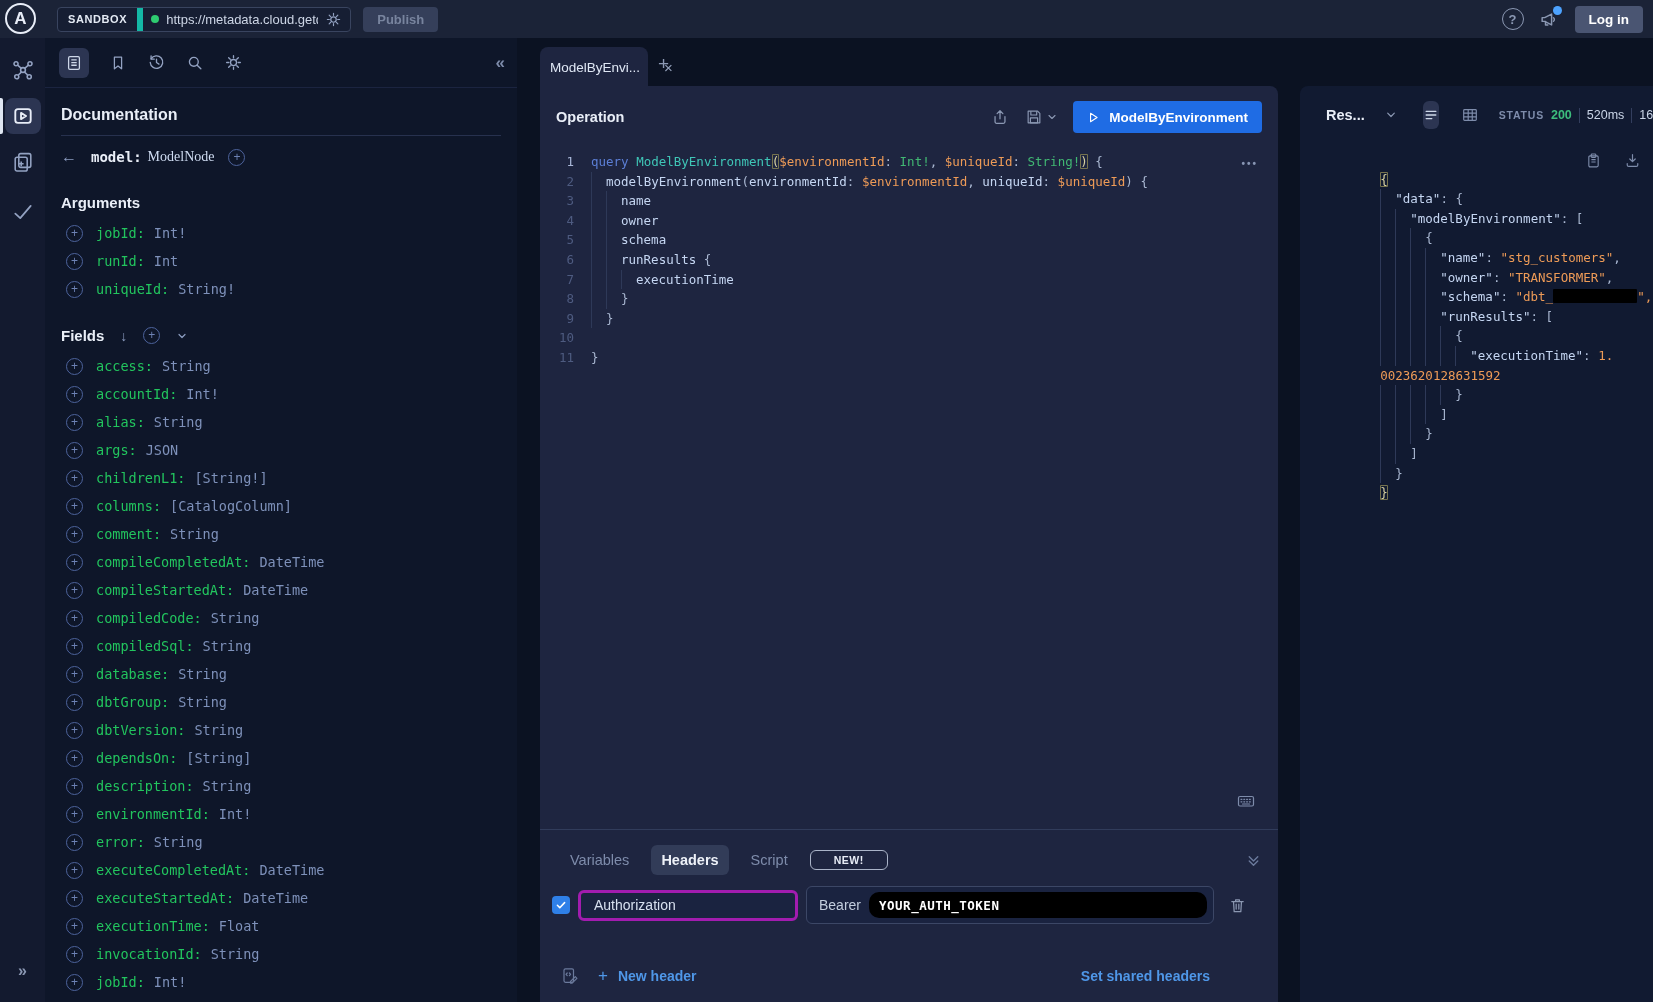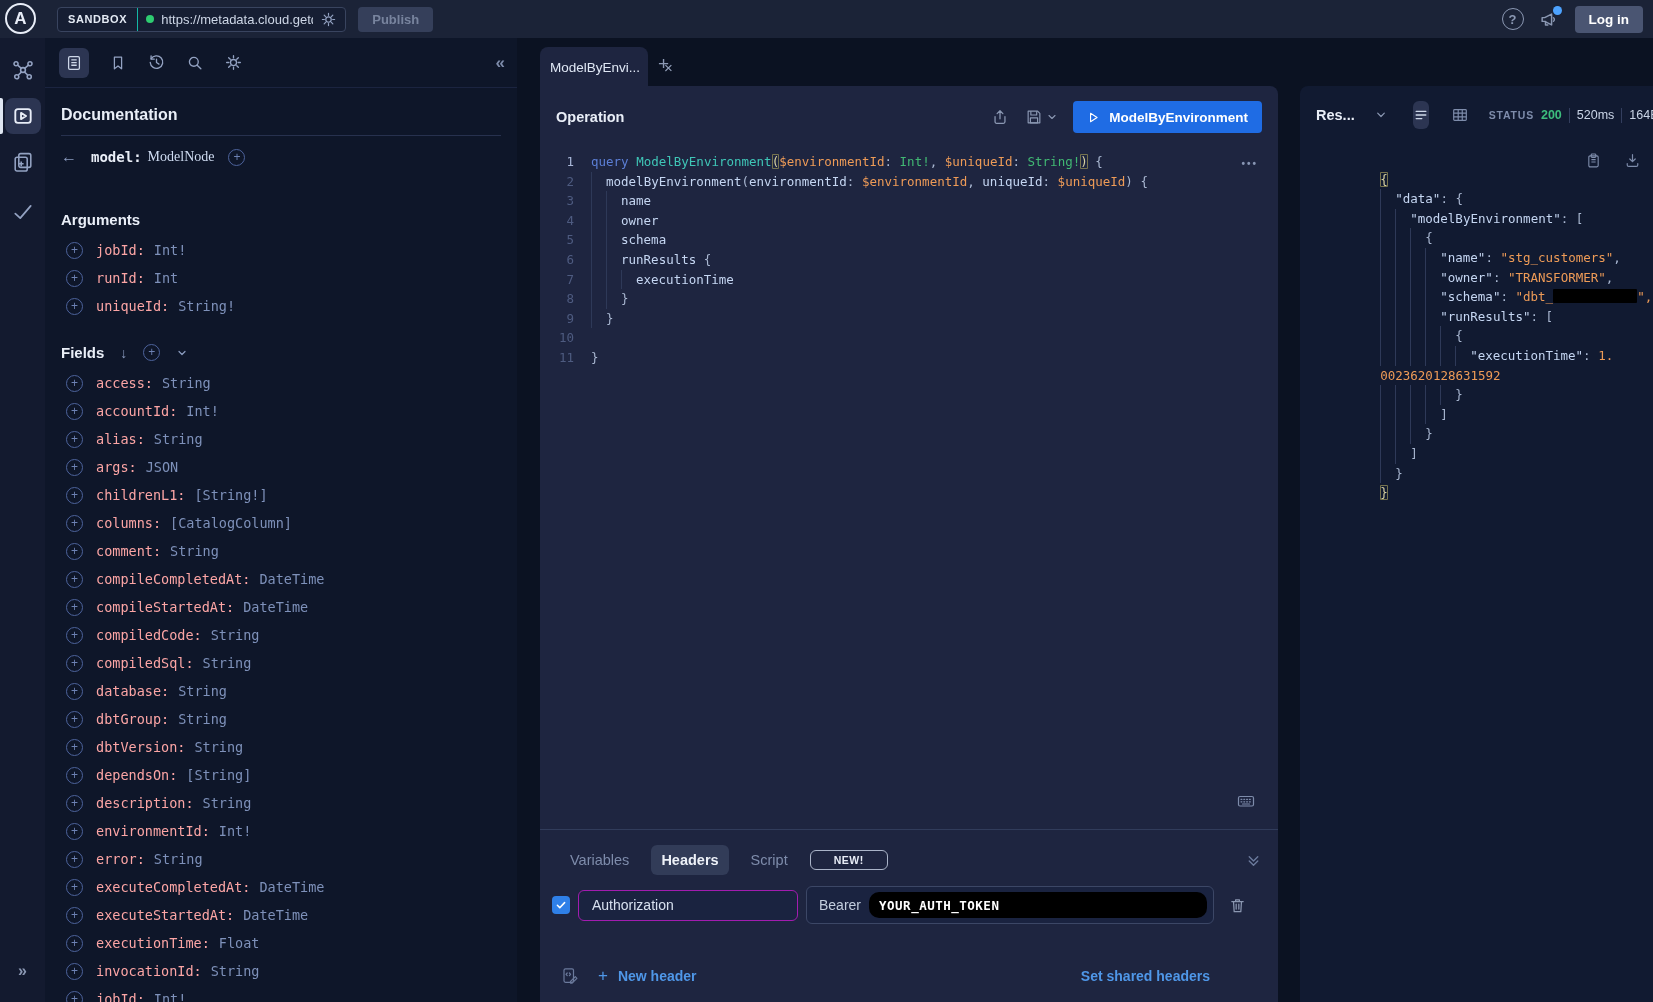--- a/index.html
+++ b/index.html
@@ -4,21 +4,21 @@
 <style>
   *{box-sizing:border-box;margin:0;padding:0}
   html,body{width:1653px;height:1002px;overflow:hidden}
   body{position:relative;background:#0b1222;font-family:"Liberation Sans",sans-serif;color:#e8edf7;font-size:14px}
   svg{display:block}
   .ic{color:#93a2c2}
   
   .topbar{position:absolute;left:0;top:0;right:0;height:38px;background:#1b2337;display:flex;align-items:center;z-index:5}
   .logo{position:absolute;left:5px;top:3px;width:31px;height:31px;border:2px solid #e8edf7;border-radius:50%;display:flex;align-items:center;justify-content:center;font-weight:bold;font-size:17px;color:#e8edf7}
   .urlgroup{display:flex;height:25px;border:1px solid #39445f;border-radius:4px;margin-left:57px;background:#161e33;align-items:stretch}
-  .sandbox-seg{display:flex;align-items:center;padding:0 10px;border-right:1px solid #14b8a6;font-size:11px;font-weight:bold;letter-spacing:.6px;color:#e4eaf4}
+  .sandbox-seg{display:flex;align-items:center;padding:0 10px;border-right:6px solid #14b8a6;font-size:11px;font-weight:bold;letter-spacing:.6px;color:#e4eaf4}
   .url-seg{display:flex;align-items:center;gap:7px;padding:0 8px}
   .greendot{width:8px;height:8px;border-radius:50%;background:#2ecc71;flex:none}
   .urltext{font-size:13px;color:#cdd6e6;width:152px;white-space:nowrap;overflow:hidden}
   .publish{margin-left:12px;background:#353f5a;color:#78849e;font-weight:bold;font-size:13px;padding:5px 14px;border-radius:4px;border:none}
   .top-right{margin-left:auto;display:flex;align-items:center;gap:15px;padding-right:10px}
   .help{width:22px;height:22px;border:1.5px solid #8b98b3;border-radius:50%;color:#8b98b3;display:flex;align-items:center;justify-content:center;font-size:13px;font-weight:bold}
   .mega{position:relative;color:#8b98b3}
   .bluedot{position:absolute;right:-2px;top:-3px;width:9px;height:9px;border-radius:50%;background:#4da3ff}
   .login{background:#4a5572;color:#fff;font-weight:bold;font-size:13.5px;padding:6px 14px;border-radius:4px;border:none}
   
@@ -32,27 +32,27 @@
   .doc-toolbar{height:50px;display:flex;align-items:center;gap:20px;padding:0 14px;border-bottom:1px solid #1b2440}
   .doc-tile{width:30px;height:30px;background:#2c3552;border-radius:6px;display:flex;align-items:center;justify-content:center;color:#cdd7e8}
   .collapse{margin-left:auto;color:#7e8cab;font-size:17px;font-weight:bold;letter-spacing:-2px}
   .doc-content{padding:18px 16px 0 16px}
   .doc-title{font-size:16px;font-weight:bold;color:#e9eef7}
   .doc-hr{border:none;border-top:1px solid #27314e;margin:11px 0 0 0}
   .crumb{display:flex;align-items:center;gap:14px;margin-top:9px;height:24px}
   .crumb .back{color:#8b9cc0;font-size:16px}
   .crumb-field{font-family:"DejaVu Sans Mono",monospace;font-size:14px;font-weight:bold;color:#e9eef7}
   .crumb-type{font-family:Liberation Serif, serif;font-size:14px;color:#cfdcf2;margin-left:-8px}
-  .sec-title{font-size:15px;font-weight:bold;color:#e9eef7;margin-top:42px}
+  .sec-title{font-size:15px;font-weight:bold;color:#e9eef7;margin-top:25px}
   .args-list{margin-top:8px}
   .fields-head{display:flex;align-items:center;gap:16px;margin-top:24px}
   .fields-head .sort{color:#8b9cc0;font-size:14px}
   .drow{display:flex;align-items:center;height:28px;gap:13px;padding-left:5px}
   .cplus{width:17px;height:17px;border:1px solid #4d639c;border-radius:50%;color:#6d82b4;font-size:12px;line-height:14px;text-align:center;flex:none;background:transparent}
-  .dn{font-family:"DejaVu Sans Mono",monospace;font-size:13.5px;color:#fca5a5}
+  .dn{font-family:"DejaVu Sans Mono",monospace;font-size:13.5px;color:#22c55e}
   .dn::after{content:":"}
   .dt{font-family:"DejaVu Sans Mono",monospace;font-size:13.5px;color:#7e91ba;margin-left:-4px}
   
   .op-tab{position:absolute;left:540px;top:47px;width:108px;height:40px;background:#1e2540;border-radius:8px 8px 0 0;display:flex;align-items:center;gap:24px;padding:0 10px;z-index:2}
   .op-tab .tlabel{font-size:13.5px;color:#dfe7f4;white-space:nowrap}
   .op-tab .tclose{color:#96a3bd;font-size:15px}
   .newtab{position:absolute;left:658px;top:53px;color:#8b98b3;font-size:19px;z-index:2}
   .card{position:absolute;left:540px;top:86px;width:738px;bottom:0;background:#1e2540;border-radius:0 8px 0 0;overflow:hidden}
   .op-header{height:62px;display:flex;align-items:center;padding:0 16px;gap:16px}
   .op-title{font-size:14.5px;font-weight:bold;color:#e9eef7;margin-right:auto}
@@ -72,33 +72,33 @@
   .kbd-hint{position:absolute;right:22px;top:705px;color:#7e8cab}
   .card-divider{position:absolute;left:0;right:0;top:743px;height:1px;background:#313c5b}
   
   .btm-tabs{position:absolute;left:20px;right:16px;top:756px;height:36px;display:flex;align-items:center;gap:12px}
   .btab{background:none;border:none;color:#7e8cab;font-size:14.5px;padding:7px 10px;border-radius:6px;font-family:inherit}
   .btab.active{background:#323c58;color:#eef2f8;font-weight:bold}
   .newbadge{border:1.5px solid #aab4c8;border-radius:6px;color:#e8edf7;font-size:10.5px;font-weight:bold;padding:3px 23px;letter-spacing:.5px}
   .btm-collapse{margin-left:auto;color:#6b7a9c}
   .hdr-row{position:absolute;left:12px;top:800px;display:flex;align-items:center;gap:0}
   .checkbox{width:18px;height:18px;background:#2f80e8;border-radius:4px;display:flex;align-items:center;justify-content:center;flex:none}
-  .hname{margin-left:8px;width:220px;height:31px;border:1px solid #a21caf;border-radius:6px;background:#1a2340;color:#d7e0ef;font-size:14px;padding:0 13px;font-family:inherit}
+  .hname{margin-left:8px;width:220px;height:31px;border:3px solid #a21caf;border-radius:6px;background:#1a2340;color:#d7e0ef;font-size:14px;padding:0 13px;font-family:inherit}
   .hval{margin-left:8px;width:408px;height:38px;border:1px solid #3c4766;border-radius:6px;background:#1a2340;display:flex;align-items:center;padding:0 6px 0 12px;gap:8px}
   .hval .prefix{color:#c3cede;font-size:14px;flex:none}
   .token{flex:1;height:26px;background:#000;border-radius:10px;display:flex;align-items:center;padding-left:10px;color:#fff;font-family:"DejaVu Sans Mono",monospace;font-size:12.5px;font-weight:bold;letter-spacing:.5px}
   .trash{margin-left:14px;color:#8b97b1}
   .btm-foot{position:absolute;left:20px;top:872px;right:68px;height:36px;display:flex;align-items:center;gap:18px}
   .newheader{display:flex;align-items:center;gap:10px;background:none;border:none;color:#4f97e8;font-size:14px;font-weight:bold;font-family:inherit}
   .newheader .plus{font-size:17px;font-weight:normal}
   .sharedlink{margin-left:auto;color:#4f97e8;font-size:14px;font-weight:bold;text-decoration:none}
   .fileicon{color:#6b7a9c}
   
   .response{position:absolute;left:1300px;top:86px;width:353px;bottom:0;background:#111a31;border-radius:8px 0 0 0}
-  .resp-header{height:58px;display:flex;align-items:center;padding:0 10px 0 16px;gap:20px}
+  .resp-header{height:58px;display:flex;align-items:center;padding:0 10px 0 26px;gap:20px}
   .resp-title{font-size:14.5px;font-weight:bold;color:#e9eef7}
   .resp-chev{color:#8b98b3}
   .vtile{width:28px;height:28px;background:#2c3552;border-radius:6px;display:flex;align-items:center;justify-content:center;color:#cdd7e8;margin-left:6px}
   .gridbtn{color:#7e8cab;margin-left:2px}
   .statusgrp{margin-left:auto;display:flex;align-items:center;gap:7px}
   .stlabel{font-size:10.5px;font-weight:bold;letter-spacing:.8px;color:#7e8cab}
   .stcode{font-size:12.5px;font-weight:bold;color:#3dbd7d}
   .sep{width:1px;height:15px;background:#333e5e}
   .stval{font-size:12.5px;color:#c9d4e6}
   .resp-body{position:relative;padding:6px 0 0 20px}

